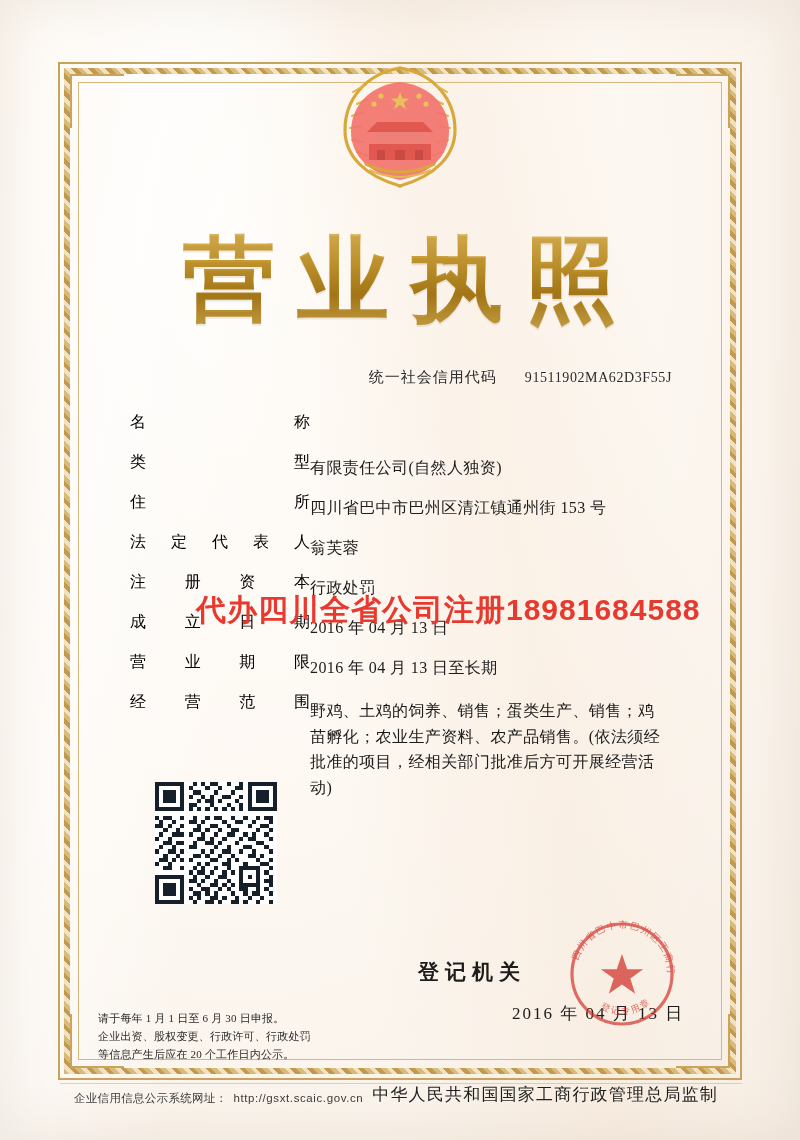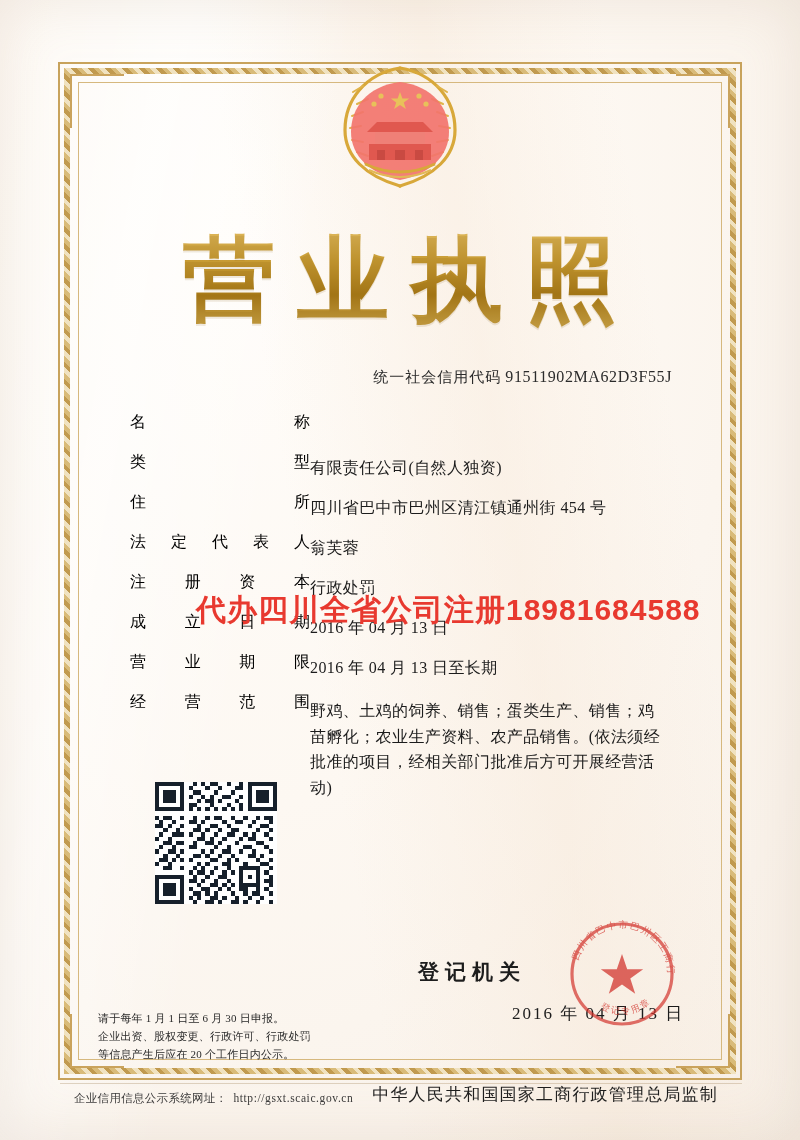--- a/index.html
+++ b/index.html
@@ -91,22 +91,22 @@
     position: absolute;
     right: 128px; top: 368px;
     font-size: 15px;
     color: #2b2b2b;
     letter-spacing: 1px;
     white-space: nowrap;
   }
   .credit-line .code {
     font-family: "Liberation Serif", serif;
     letter-spacing: 0.6px;
-    margin-left: 4px;
-    font-size: 16px;
+    margin-left: 28px;
+    font-size: 14px;
     text-align: center;
   }
 
   
   .fields {
     position: absolute;
     left: 130px; top: 412px;
     width: 560px;
   }
   .row {
@@ -194,21 +194,21 @@
 
   
   .bottom-left {
     position: absolute;
     left: 74px; bottom: 34px;
     font-size: 11.5px;
     color: #3a3a3a;
     letter-spacing: 0.3px;
   }
   .bottom-left .url {
-    font-family: Liberation Serif, serif;
+    font-family: Liberation Sans, sans-serif;
     margin-left: 6px;
     letter-spacing: 0.6px;
   }
   .bottom-right {
     position: absolute;
     right: 82px; bottom: 34px;
     font-size: 17px;
     color: #1f1f1f;
     letter-spacing: 1.2px;
   }
@@ -289,21 +289,21 @@
         <span>型</span>
       </div>
       <div class="value">有限责任公司(自然人独资)</div>
     </div>
 
     <div class="row">
       <div class="lbl-j">
         <span>住</span>
         <span>所</span>
       </div>
-      <div class="value">四川省巴中市巴州区清江镇通州街 454 号</div>
+      <div class="value">四川省巴中市巴州区清江镇通州街 153 号</div>
     </div>
 
     <div class="row">
       <div class="lbl-j">
         <span>法</span>
         <span>定</span>
         <span>代</span>
         <span>表</span>
         <span>人</span>
       </div>

